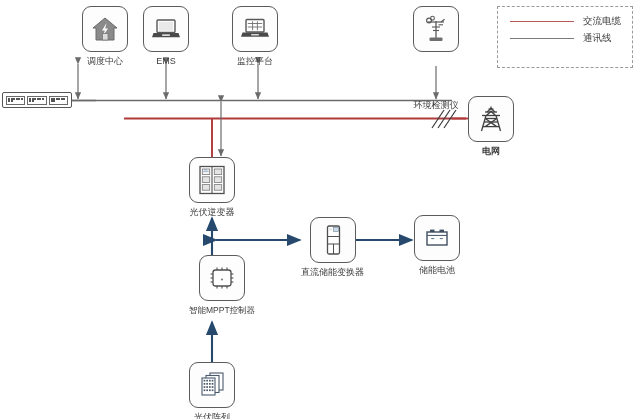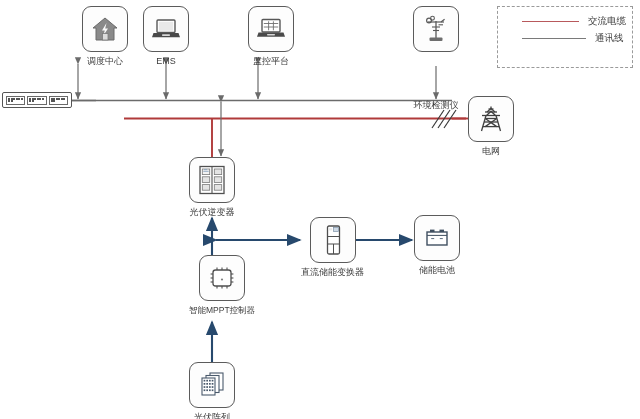--- a/index.html
+++ b/index.html
@@ -27,21 +27,21 @@
     width:70px;height:16px;border:1.3px solid #555;border-radius:2px;background:#fff;
     display:flex;align-items:center;gap:2px;padding:0 3px;box-sizing:border-box;
   }
   .port{flex:1;height:9px;border:.8px solid #6a6a6a;background:#fff;
         display:flex;flex-wrap:wrap;align-content:center;gap:.5px;padding:1px;box-sizing:border-box;}
   .port i{display:block;width:2px;height:2px;background:#555;}
   
   #legend{
     position:absolute;left:497px;top:6px;width:136px;height:62px;
     border:1px dashed #9a9a9a;background:#fff;box-sizing:border-box;
-    padding:6px 6px 0 24px;
+    padding:6px 6px 0 12px;
   }
   .leg-row{display:flex;align-items:center;height:17px;}
   .leg-line{width:64px;height:0;border-top-width:1.6px;border-top-style:solid;margin-right:9px;}
   .leg-text{font-size:9.5px;color:#3c3c3c;white-space:nowrap;}
 </style>
 </head>
 <body>
 
 <svg id="canvas" viewBox="0 0 640 419" xmlns="http://www.w3.org/2000/svg">
   <defs>
@@ -140,21 +140,21 @@
     <svg class="icon" width="32" height="30" viewBox="0 0 32 30">
       <rect x="7" y="6" width="18" height="12.5" rx="1" fill="#fff" stroke="#585858" stroke-width="1.4"></rect>
       <rect x="8.8" y="7.8" width="14.4" height="9" fill="#e9e9e9"></rect>
       <path d="M3.5 19 L28.5 19 L30 23.2 L2 23.2 Z" fill="#4a4a4a"></path>
       <rect x="12" y="20.3" width="8" height="1.6" rx=".7" fill="#d8d8d8"></rect>
     </svg>
   </div>
   <div class="node-label">EMS</div>
 </div>
 
-<div class="node" style="left:248px;top:6px;">
+<div class="node" style="left:232px;top:6px;">
   <div class="node-box">
     <svg class="icon" width="32" height="30" viewBox="0 0 32 30">
       <rect x="7" y="5.5" width="18" height="12.5" rx="1" fill="#fff" stroke="#585858" stroke-width="1.4"></rect>
       <g stroke="#6f6f6f" stroke-width=".9">
         <line x1="8.8" y1="9.5" x2="23.2" y2="9.5"></line>
         <line x1="8.8" y1="13" x2="23.2" y2="13"></line>
         <line x1="13.6" y1="7.3" x2="13.6" y2="16.3"></line>
         <line x1="18.4" y1="7.3" x2="18.4" y2="16.3"></line>
       </g>
       <path d="M3.5 18.6 L28.5 18.6 L30 22.8 L2 22.8 Z" fill="#4a4a4a"></path>
@@ -174,21 +174,21 @@
       <path d="M20 9 L23.6 6.2" stroke="#5a5a5a" stroke-width="1.2"></path>
       <path d="M17.5 11.8 L22 11.8" stroke="#5a5a5a" stroke-width="1.1"></path>
       <line x1="11" y1="14" x2="19" y2="14" stroke="#5a5a5a" stroke-width="1.1"></line>
       <line x1="12" y1="17.5" x2="18" y2="17.5" stroke="#5a5a5a" stroke-width="1.1"></line>
       <rect x="8.5" y="24.5" width="13" height="3.6" rx="1" fill="#6e6e6e"></rect>
     </svg>
   </div>
   <div class="node-label">环境检测仪</div>
 </div>
 
-<div class="node" style="left:468px;top:96px;">
+<div class="node" style="left:468px;top:96px;font-weight:bold;">
   <div class="node-box">
     <svg class="icon" width="34" height="34" viewBox="0 0 34 34">
       <g stroke="#3f3f3f" stroke-width="1.3" fill="none">
         <path d="M11 10 L23 10"></path>
         <path d="M8 13.5 L26 13.5"></path>
         <path d="M14.5 7 L19.5 7"></path>
         <path d="M17 4.5 L17 7"></path>
         <path d="M13 10 L17 6.6 L21 10"></path>
         <path d="M12.5 13.5 L17 9.2 L21.5 13.5"></path>
         <path d="M12 13.5 L7.5 29"></path>

